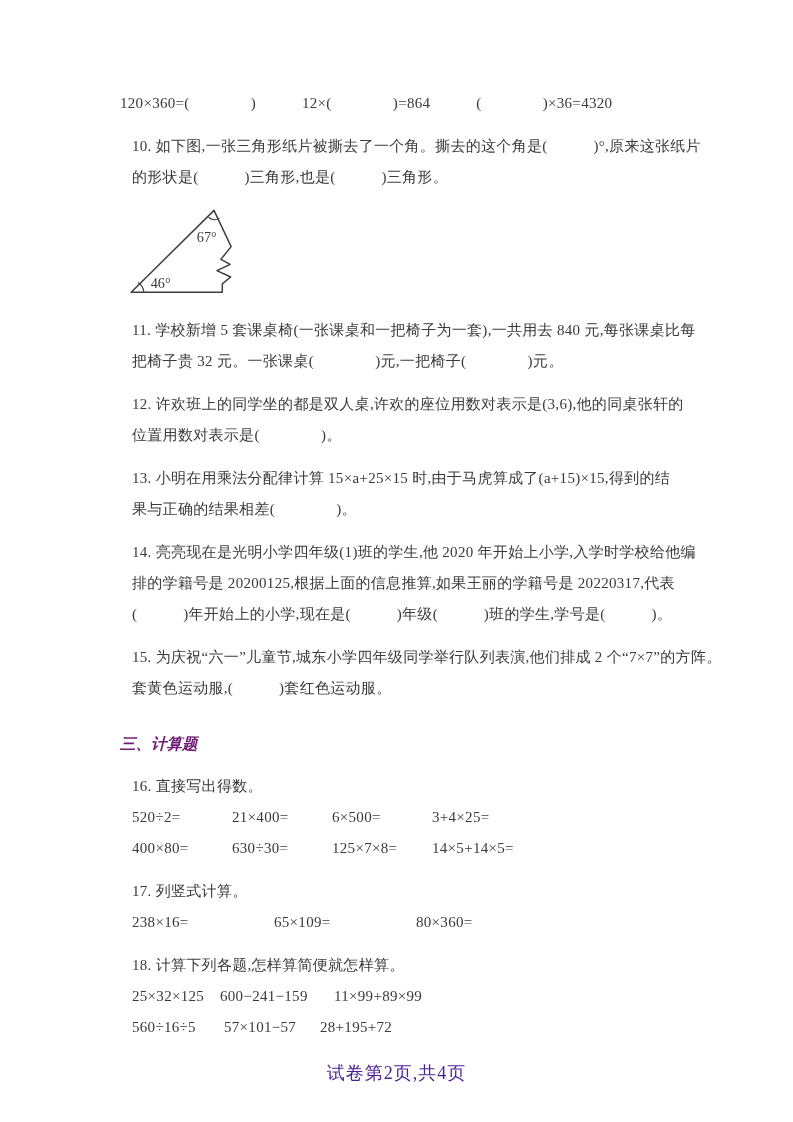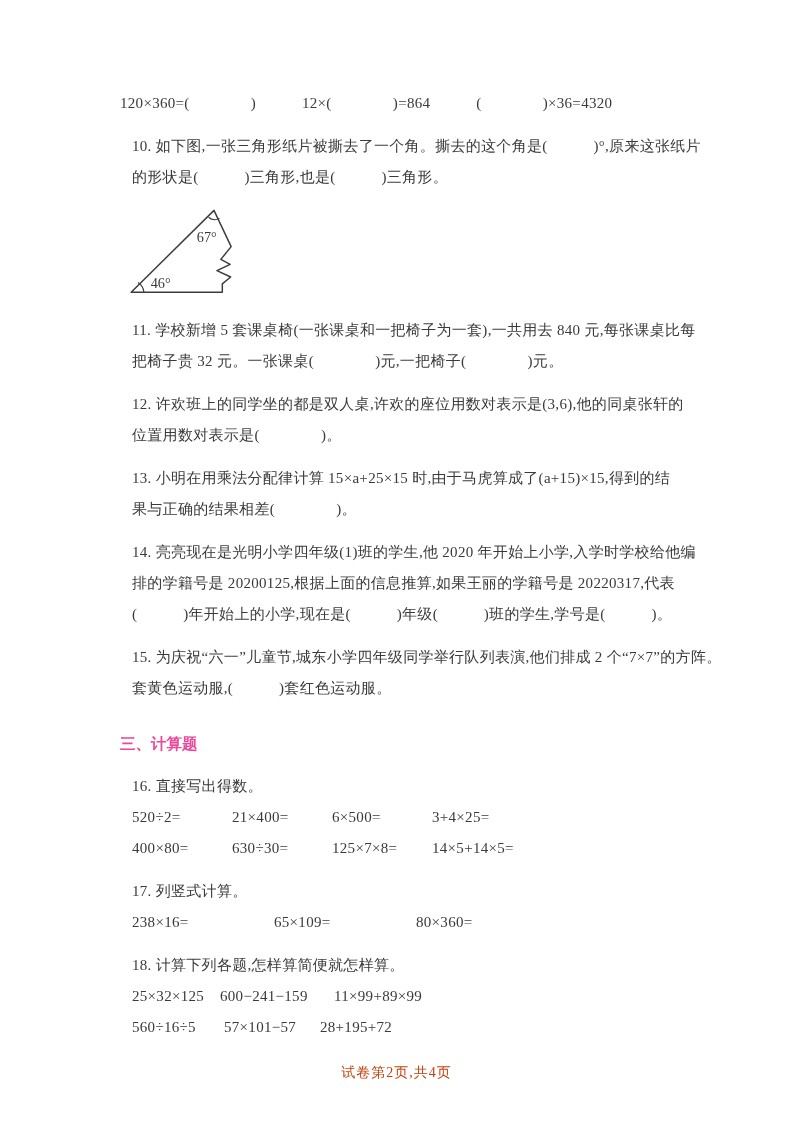--- a/index.html
+++ b/index.html
@@ -26,24 +26,25 @@
   }
   .para { margin: 12px; }
   .para-q10 { margin-top: 12px; }
   .figure-wrap {
     height: 98px;
     margin-left: -6px;
   }
   .section-heading {
     margin-top: 24px;
     font-weight: bold;
-    color: #ec4899;
+    color: #701a75;
     font-size: 15.5px;
     line-height: 31px;
     white-space: pre;
+    font-style: italic;
   }
   .calc-row {
     display: flex;
     font-size: 15px;
     line-height: 31px;
     letter-spacing: 0.3px;
   }
   .q16-row span { display: inline-block; width: 100px; }
   .q16-row span:last-child { width: auto; }
   .q17-row span { display: inline-block; width: 142px; }
@@ -52,23 +53,23 @@
   .q18-row1 span:nth-child(1) { display: inline-block; width: 88px; }
   .q18-row1 span:nth-child(2) { display: inline-block; width: 114px; }
   .q18-row2 span:nth-child(1) { display: inline-block; width: 92px; }
   .q18-row2 span:nth-child(2) { display: inline-block; width: 96px; }
   .footer {
     position: absolute;
     top: 1062px;
     left: 0;
     width: 100%;
     text-align: center;
-    font-size: 14px;
+    font-size: 18px;
     line-height: 22px;
-    color: #c2410c;
+    color: #4c1d95;
     letter-spacing: 1px;
   }
   .fig-svg text {
     font-family: "Liberation Serif", "DejaVu Serif", serif;
     font-size: 14.5px;
     fill: #3a3a3a;
   }
 </style>
 </head>
 <body>

